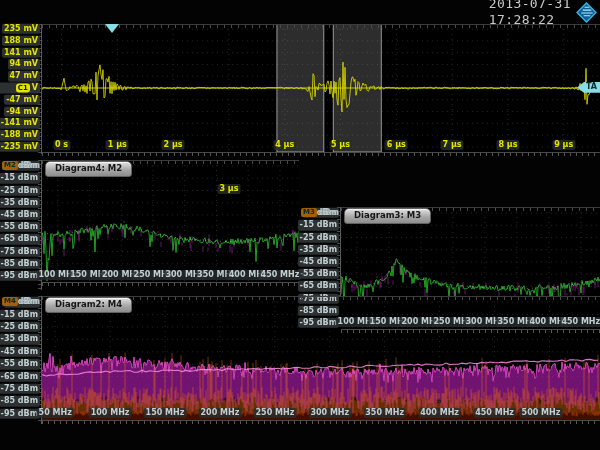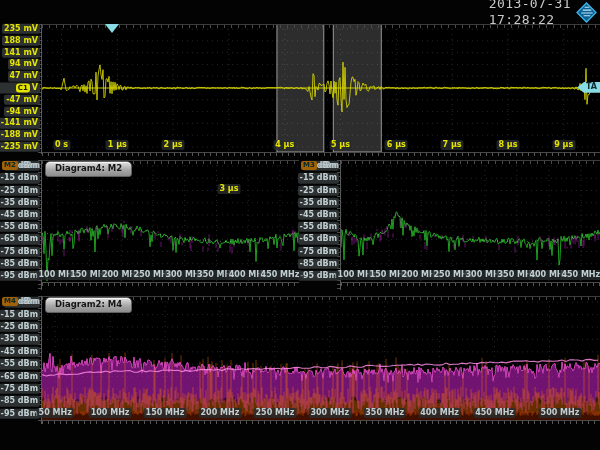--- a/index.html
+++ b/index.html
@@ -9,21 +9,21 @@
   
   .topbar{position:absolute;top:0;left:0;right:0;height:24px;display:flex;justify-content:flex-end;align-items:center;gap:5px;padding-right:3px;box-sizing:border-box;}
   .clock{color:#c9c9c9;font-family:"DejaVu Sans Mono",monospace;font-size:13px;font-weight:normal;line-height:1.25;letter-spacing:.4px;}
   .logo{width:21px;height:21px;flex:none;}
 
   
   .panel{position:absolute;display:flex;}
   #pd1{top:24px;left:0;width:600px;height:134px;}
   .midrow{position:absolute;top:160px;left:0;width:600px;height:134px;display:flex;}
   #pd4{position:relative;width:299px;height:134px;display:flex;}
-  #pd3{position:relative;width:301px;height:134px;display:flex;}
+  #pd3{position:relative;width:301px;height:134px;display:flex;margin-top:47px;}
   #pd2{top:296px;left:0;width:600px;height:132px;}
 
   .ycol{position:relative;width:42px;flex:none;}
   .yruler{position:absolute;right:0;top:0;bottom:4px;width:5px;border-right:1px solid #585858;
     background-image:repeating-linear-gradient(to bottom,#4d4d4d 0 1px,transparent 1px 4px);
     background-size:3px 100%;background-position:right top;background-repeat:no-repeat;}
   .ylab{position:absolute;right:2px;transform:translateY(-50%);background:#2d3132;color:#c2d0d4;
     font-size:8px;font-weight:bold;padding:1px 2px;border-radius:2px;white-space:nowrap;line-height:1.05;z-index:2;}
   .ylab.yl-y{color:#e4e400;}
   .xlab{position:absolute;transform:translateX(-50%);background:rgba(40,44,45,.82);color:#c2d0d4;
@@ -344,20 +344,23 @@
             <line x1="11" x2="11" y1="76.6" y2="80.6" stroke="#c022c0" stroke-width="0.8" opacity="0.7"></line>
             <line x1="124" x2="124" y1="82.6" y2="87.5" stroke="#c022c0" stroke-width="0.8" opacity="0.7"></line>
             <line x1="64" x2="64" y1="64.7" y2="67.9" stroke="#c022c0" stroke-width="0.8" opacity="0.7"></line>
             <line x1="40" x2="40" y1="75.2" y2="80.4" stroke="#c022c0" stroke-width="0.8" opacity="0.7"></line>
             <line x1="122" x2="122" y1="75.0" y2="82.1" stroke="#c022c0" stroke-width="0.8" opacity="0.7"></line>
             <line x1="94" x2="94" y1="74.8" y2="77.3" stroke="#c022c0" stroke-width="0.8" opacity="0.7"></line>
             <line x1="214" x2="214" y1="80.8" y2="85.2" stroke="#c022c0" stroke-width="0.8" opacity="0.7"></line>
             <line x1="79" x2="79" y1="74.7" y2="79.5" stroke="#c022c0" stroke-width="0.8" opacity="0.7"></line>
           </svg>
         <div class="truler"></div>
+        <div class="tab">
+          <span>Diagram3: M3</span>
+        </div>
         <div class="hruler" id="hr-d3" style="top: 122px;"></div>
       <div class="xlab" style="left: 16px; top: 110px;">100 MHz</div>
           <div class="xlab" style="left: 48px; top: 110px;">150 MHz</div>
           <div class="xlab" style="left: 79.9px; top: 110px;">200 MHz</div>
           <div class="xlab" style="left: 111.9px; top: 110px;">250 MHz</div>
           <div class="xlab" style="left: 143.9px; top: 110px;">300 MHz</div>
           <div class="xlab" style="left: 175.9px; top: 110px;">350 MHz</div>
           <div class="xlab" style="left: 207.8px; top: 110px;">400 MHz</div>
           <div class="xlab" style="left: 239.8px; top: 110px;">450 MHz</div>
         </div>
@@ -417,18 +420,18 @@
       <div class="hruler" id="hr-d2" style="top: 124px;"></div>
     <div class="xlab" style="left: 13.2px; top: 112px;">50 MHz</div>
         <div class="xlab" style="left: 68.1px; top: 112px;">100 MHz</div>
         <div class="xlab" style="left: 123px; top: 112px;">150 MHz</div>
         <div class="xlab" style="left: 177.9px; top: 112px;">200 MHz</div>
         <div class="xlab" style="left: 232.9px; top: 112px;">250 MHz</div>
         <div class="xlab" style="left: 287.8px; top: 112px;">300 MHz</div>
         <div class="xlab" style="left: 342.7px; top: 112px;">350 MHz</div>
         <div class="xlab" style="left: 397.6px; top: 112px;">400 MHz</div>
         <div class="xlab" style="left: 452.6px; top: 112px;">450 MHz</div>
-        <div class="xlab" style="left: 518px; top: 112px;">500 MHz</div>
+        <div class="xlab" style="left: 499px; top: 112px;">500 MHz</div>
       </div>
   </div>
 
 
 </div>
 
 </body></html>

